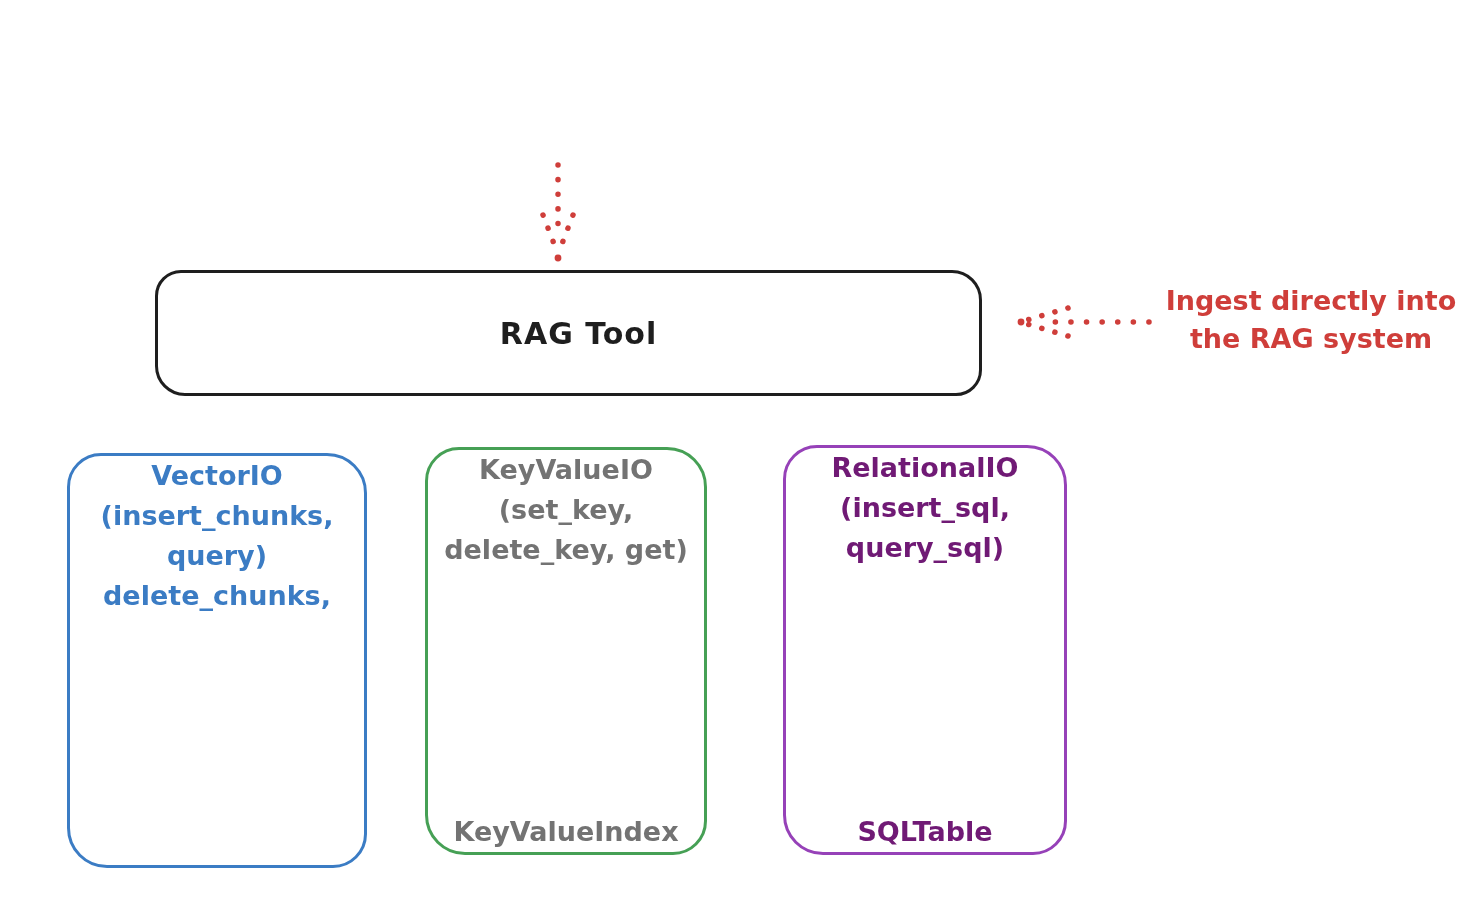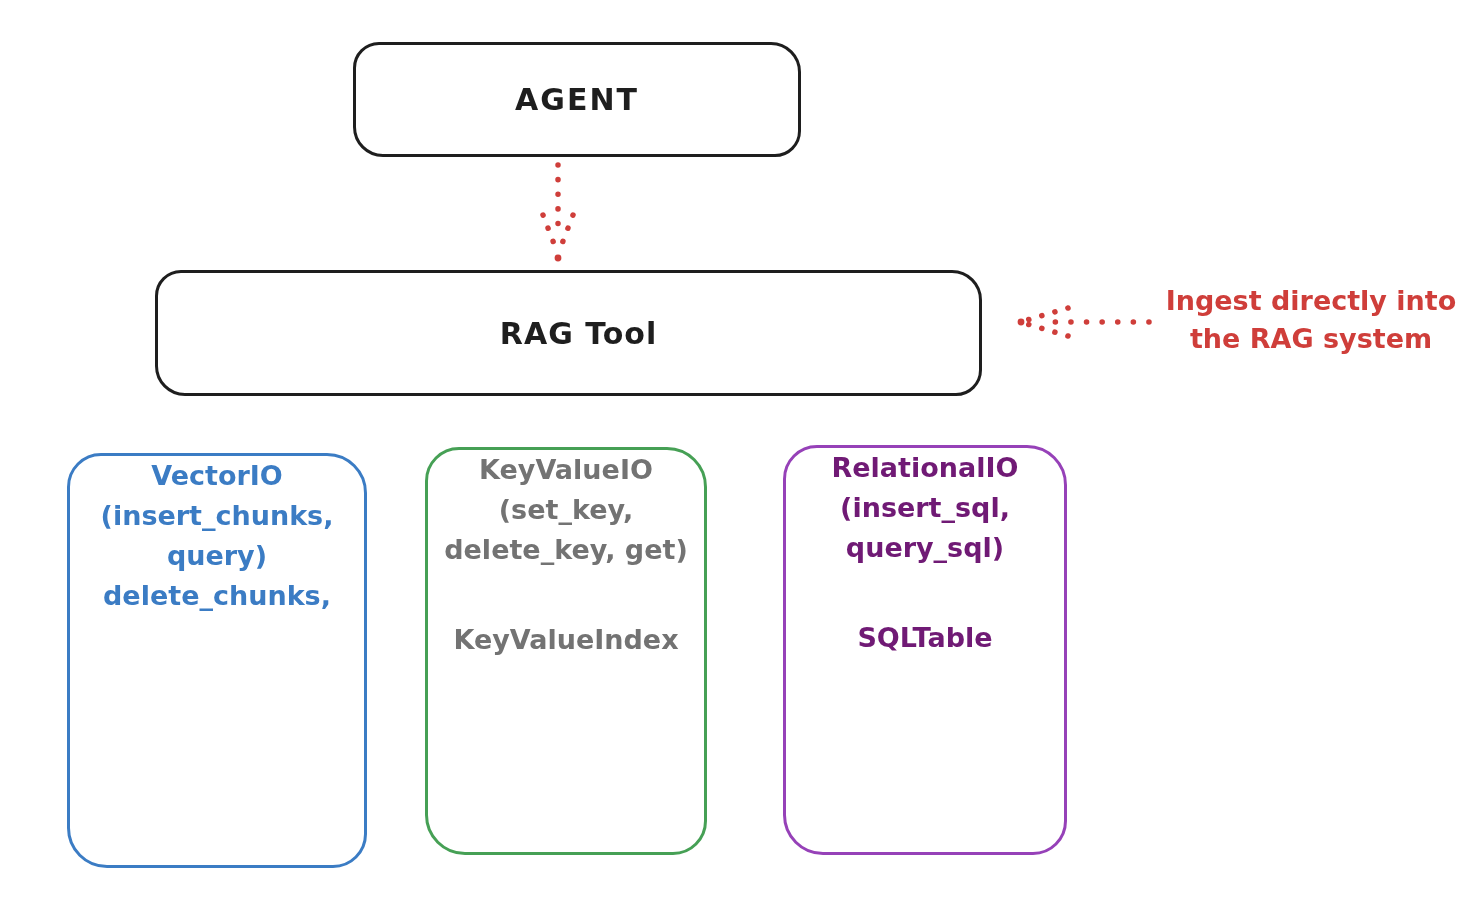--- a/index.html
+++ b/index.html
@@ -35,21 +35,21 @@
   .rag-node    { left: 155px; top: 270px; width: 827px; height: 126px; letter-spacing: 1px; padding-left: 20px; }
 
   .backend {
     position: absolute;
     box-sizing: border-box;
     border-radius: 34px 40px 34px 40px;
     background: #ffffff;
     display: flex;
     flex-direction: column;
     align-items: center;
-    justify-content: flex-start;
+    justify-content: space-between;
     text-align: center;
     font-size: 27px;
     font-weight: 600;
     line-height: 40px;
   }
   .backend-blue {
     left: 67px; top: 453px; width: 300px; height: 415px;
     border: 3px solid #3b7cc4; color: #3b7cc4;
   }
   .backend-green {
@@ -73,23 +73,20 @@
   }
   .arrow-svg { position: absolute; }
   .v-arrow { left: 536px; top: 162px; }
   .h-arrow { left: 1014px; top: 301px; }
 </style>
 </head>
 <body>
 
 <div class="canvas">
 
-  <div class="node node-black agent-node">
-    <span>AGENT</span>
-  </div>
 
   <svg class="arrow-svg v-arrow" width="44" height="102" viewBox="0 0 44 102">
     <g stroke="#cf3e3a" stroke-width="5.5" stroke-linecap="round" fill="none">
       <path d="M22 3 L22 76" stroke-dasharray="0.1 14.5"></path>
       <path d="M7 53 L20 87" stroke-dasharray="0.1 14"></path>
       <path d="M37 53 L24 87" stroke-dasharray="0.1 14"></path>
     </g>
     <circle cx="22" cy="96" r="3.4" fill="#cf3e3a"></circle>
   </svg>
 

